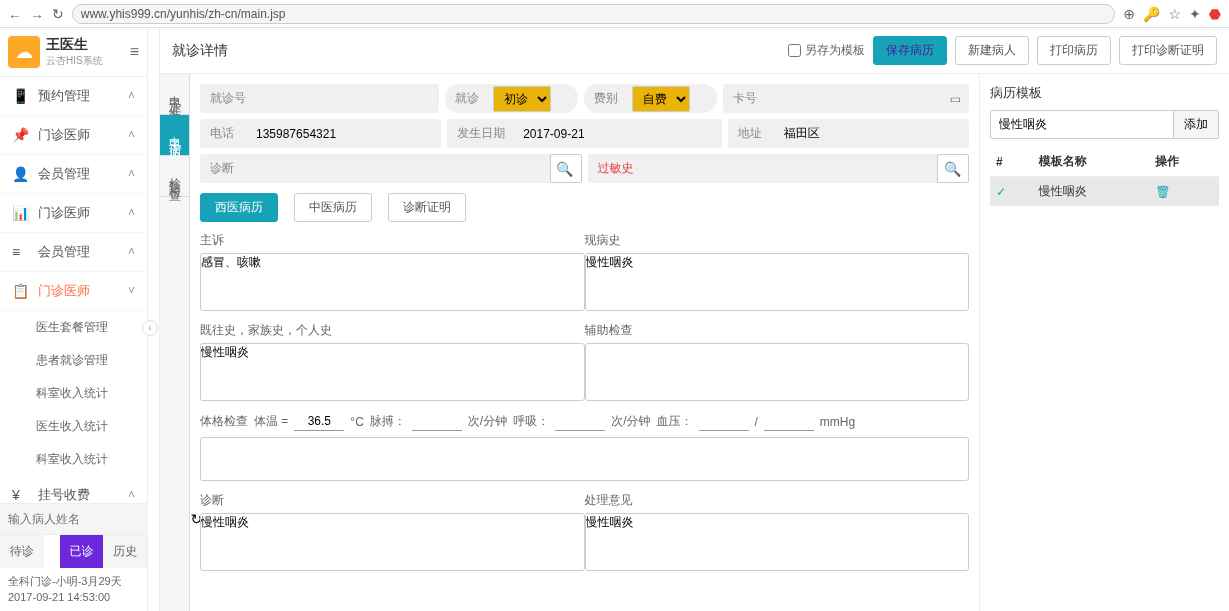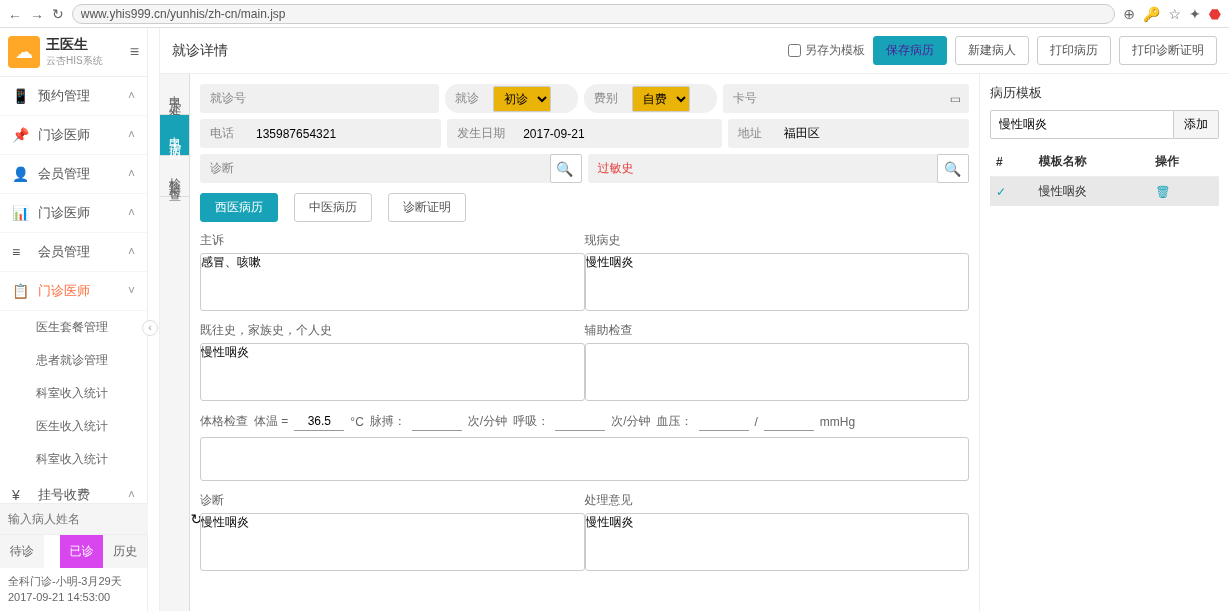--- a/index.html
+++ b/index.html
@@ -28,21 +28,21 @@
 .menu-label { flex: 1; font-size: 13px; }
 .menu-arrow { font-size: 12px; color: #999; }
 .sub-menu-item { padding: 8px 12px 8px 36px; cursor: pointer; color: #666; font-size: 12px; }
 
 .sidebar-bottom { border-top: 1px solid #eee; }
 .search-row { display: flex; border-bottom: 1px solid #eee; }
 .patient-search { flex: 1; border: none; padding: 8px; font-size: 12px; background: #f5f5f5; }
 .search-btn, .refresh-btn { width: 30px; border: none; border-left: 1px solid #ddd; background: #fff; cursor: pointer; font-size: 14px; }
 .status-tabs { display: flex; }
 .status-tab { flex: 1; padding: 8px 0; text-align: center; cursor: pointer; background: #f5f5f5; color: #666; }
-.status-tab.active { background: #d946ef; color: #fff; margin-left: 16px; }
+.status-tab.active { background: #6d28d9; color: #fff; margin-left: 16px; }
 .appt-info { padding: 6px 8px; font-size: 11px; color: #666; line-height: 1.4; }
 
 .collapse-handle { width: 12px; background: #fff; border-right: 1px solid #eee; display: flex; align-items: center; justify-content: center; cursor: pointer; color: #999; position:relative; }
 .collapse-handle span { position:absolute; top:50%; left:-6px; background:#fff; border:1px solid #ddd; border-radius:50%; width:16px; height:16px; display:flex;align-items:center;justify-content:center;font-size:10px; }
 
 .main { flex: 1; display: flex; flex-direction: column; overflow: hidden; }
 .main-header { display: flex; align-items: center; padding: 8px 12px; border-bottom: 1px solid #eee; }
 .page-title { font-size: 14px; color: #333; flex: 1; }
 .header-actions { display: flex; align-items: center; gap: 8px; }
 .checkbox-label { display: flex; align-items: center; gap: 4px; color: #666; font-size: 12px; }

